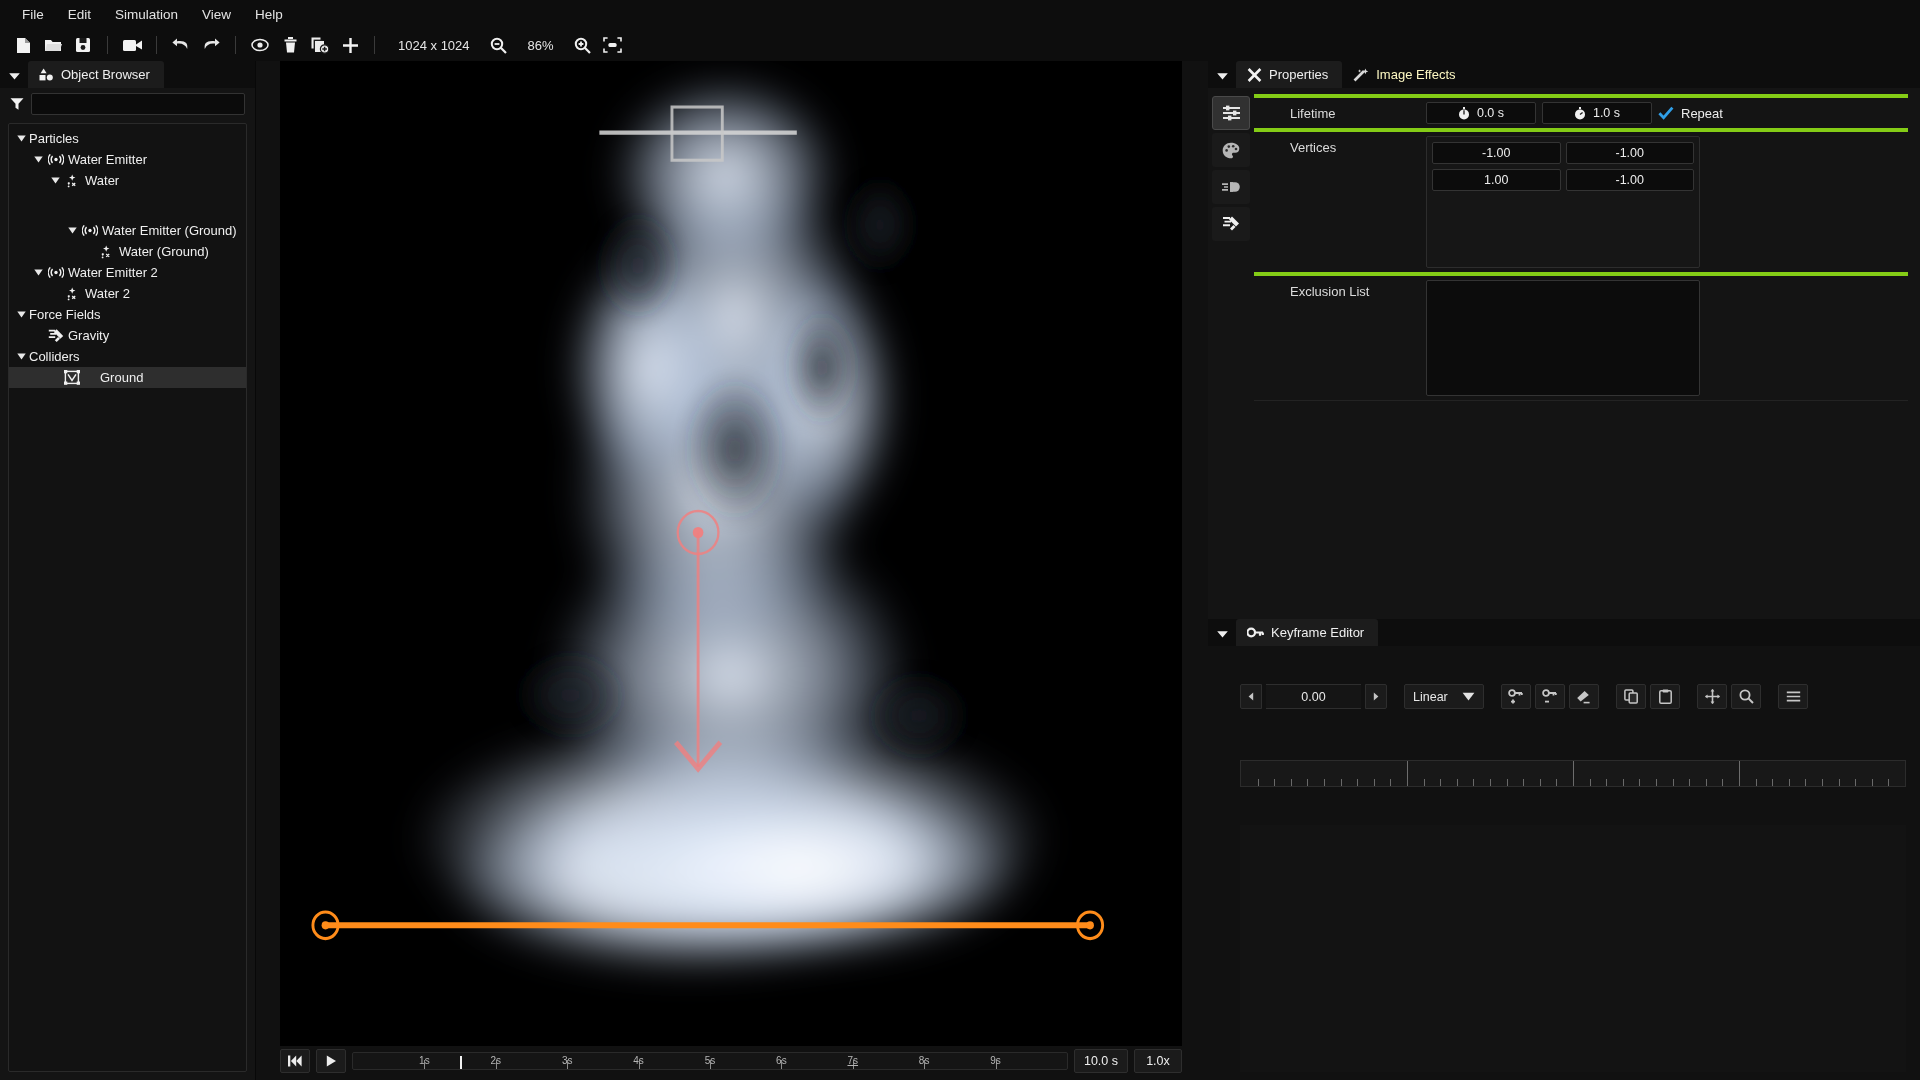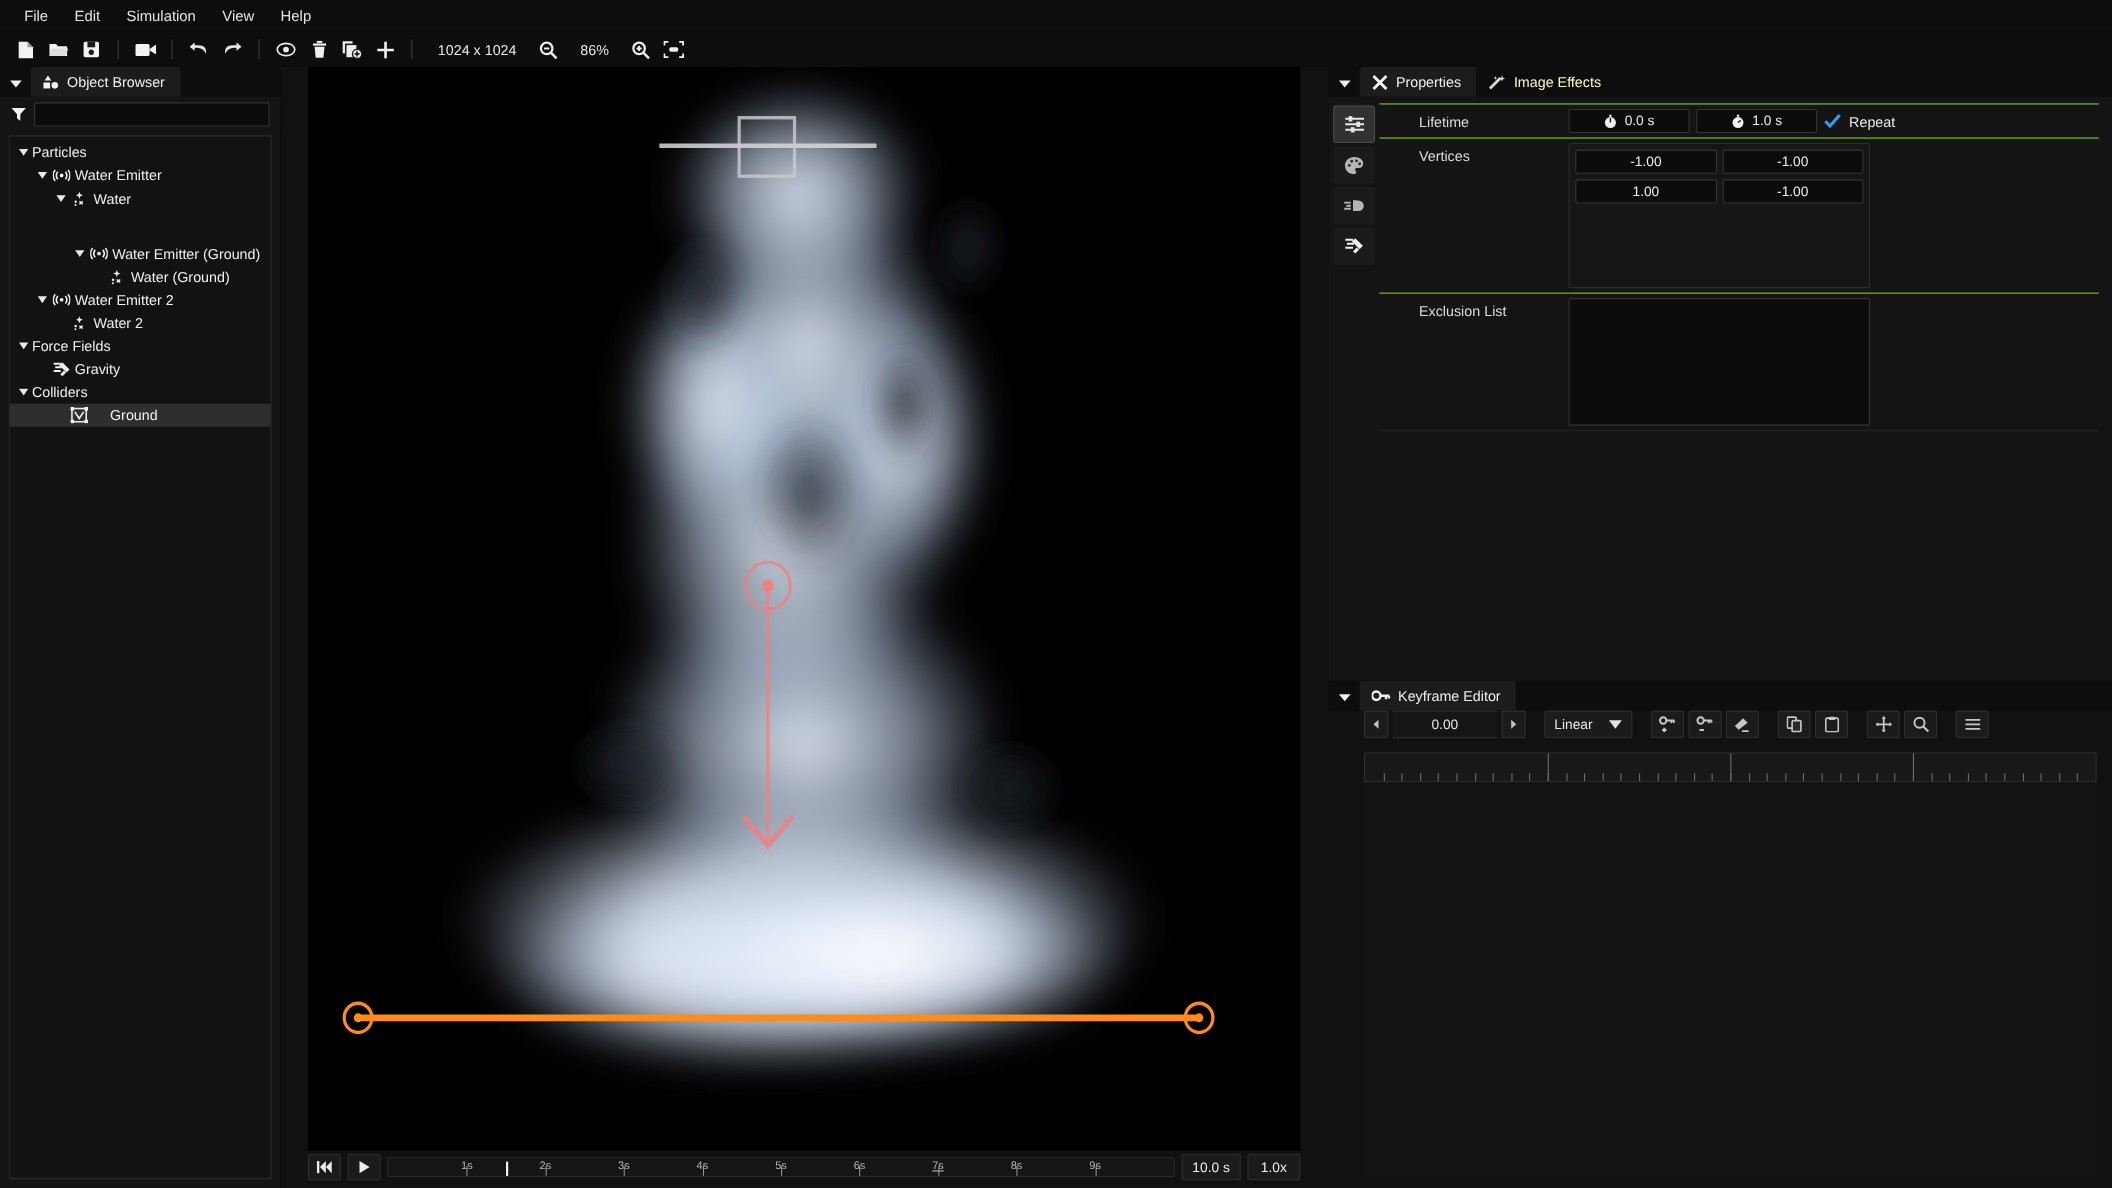--- a/index.html
+++ b/index.html
@@ -55,32 +55,32 @@
   .pb-field { height:24px; min-width:48px; padding:0 9px; background:#1b1b1b; border:1px solid #2e2e2e; border-radius:2px; display:flex; align-items:center; justify-content:center; font-size:12.5px; color:#eee;}
 
   
   .right { width: 712px; background:#111; display:flex; flex-direction:column; flex:none; }
   .props-area { height: 558px; display:flex; flex-direction:column; flex:none;}
   .props-body { flex:1; display:flex; min-height:0; background:#141414;}
   .icon-rail { width:46px; padding-top:8px; display:flex; flex-direction:column; align-items:center; gap:3px; flex:none;}
   .rail-btn { width:38px; height:34px; border-radius:3px; display:flex; align-items:center; justify-content:center; background:#1a1a1a;}
   .rail-btn.active { background:#313131; border:1px solid #4a4a4a;}
   .prop-table { flex:1; margin:6px 12px 0 0; display:flex; flex-direction:column; }
-  .prop-row { display:flex; border-top:1px solid #84cc16; min-height:30px;}
+  .prop-row { display:flex; border-top:4px solid #84cc16; min-height:30px;}
   .prop-row:last-child { border-bottom:1px solid #232323;}
   .prop-label { width:172px; flex:none; font-size:13px; color:#dcdcdc; padding:8px 0 0 36px;}
   .prop-val { flex:1; display:flex; align-items:flex-start; gap:6px; padding:4px 0;}
   .field { height:22px; background:#0c0c0c; border:1px solid #343434; border-radius:2px; display:flex; align-items:center; justify-content:center; gap:7px; font-size:12.5px; color:#ededed;}
   .chk-row { display:flex; align-items:center; gap:7px; font-size:13px; color:#ededed; height:22px;}
   .vert-grid { display:flex; flex-direction:column; gap:5px; width:274px; border:1px solid #2d2d2d; border-radius:2px; background:#161616; padding:5px; height:132px;}
   .vert-line { display:flex; gap:5px;}
   .listbox { width:274px; height:116px; background:#0c0c0c; border:1px solid #343434; border-radius:2px;}
 
   
-  .kf-area { flex:1; display:flex; flex-direction:column; min-height:0;}
+  .kf-area { flex:1; display:flex; flex-direction:column; min-height:0;gap:38px;}
   .kf-toolbar { height:38px; display:flex; gap:4px; padding:0 14px 0 32px; flex:none;}
   .kf-btn { width:30px; height:25px; background:#1b1b1b; border:1px solid #2e2e2e; border-radius:2px; display:flex; align-items:center; justify-content:center;}
   .kf-step { width:22px; height:25px; background:#1b1b1b; border:1px solid #2e2e2e; display:flex; align-items:center; justify-content:center;}
   .kf-num { width:95px; height:25px; background:#151515; border-top:1px solid #2e2e2e; border-bottom:1px solid #2e2e2e; display:flex; align-items:center; justify-content:center; font-size:12.5px;}
   .kf-sel { height:25px; width:80px; background:#1b1b1b; border:1px solid #2e2e2e; border-radius:2px; display:flex; align-items:center; justify-content:space-between; padding:0 8px; font-size:12.5px;}
   .kf-gap { width:9px; }
   .kf-ruler { height:27px; margin:0 14px 0 32px; background:#181818; border:1px solid #2c2c2c; position:relative; flex:none;}
   .kfr-tick { position:absolute; bottom:0; width:1px; height:7px; background:#6a6a6a;}
   .kfr-major { position:absolute; top:0; bottom:0; width:1px; background:#6d6d6d;}
   .kf-canvas { flex:1; margin:0 14px 8px 32px; background:#131313; }

